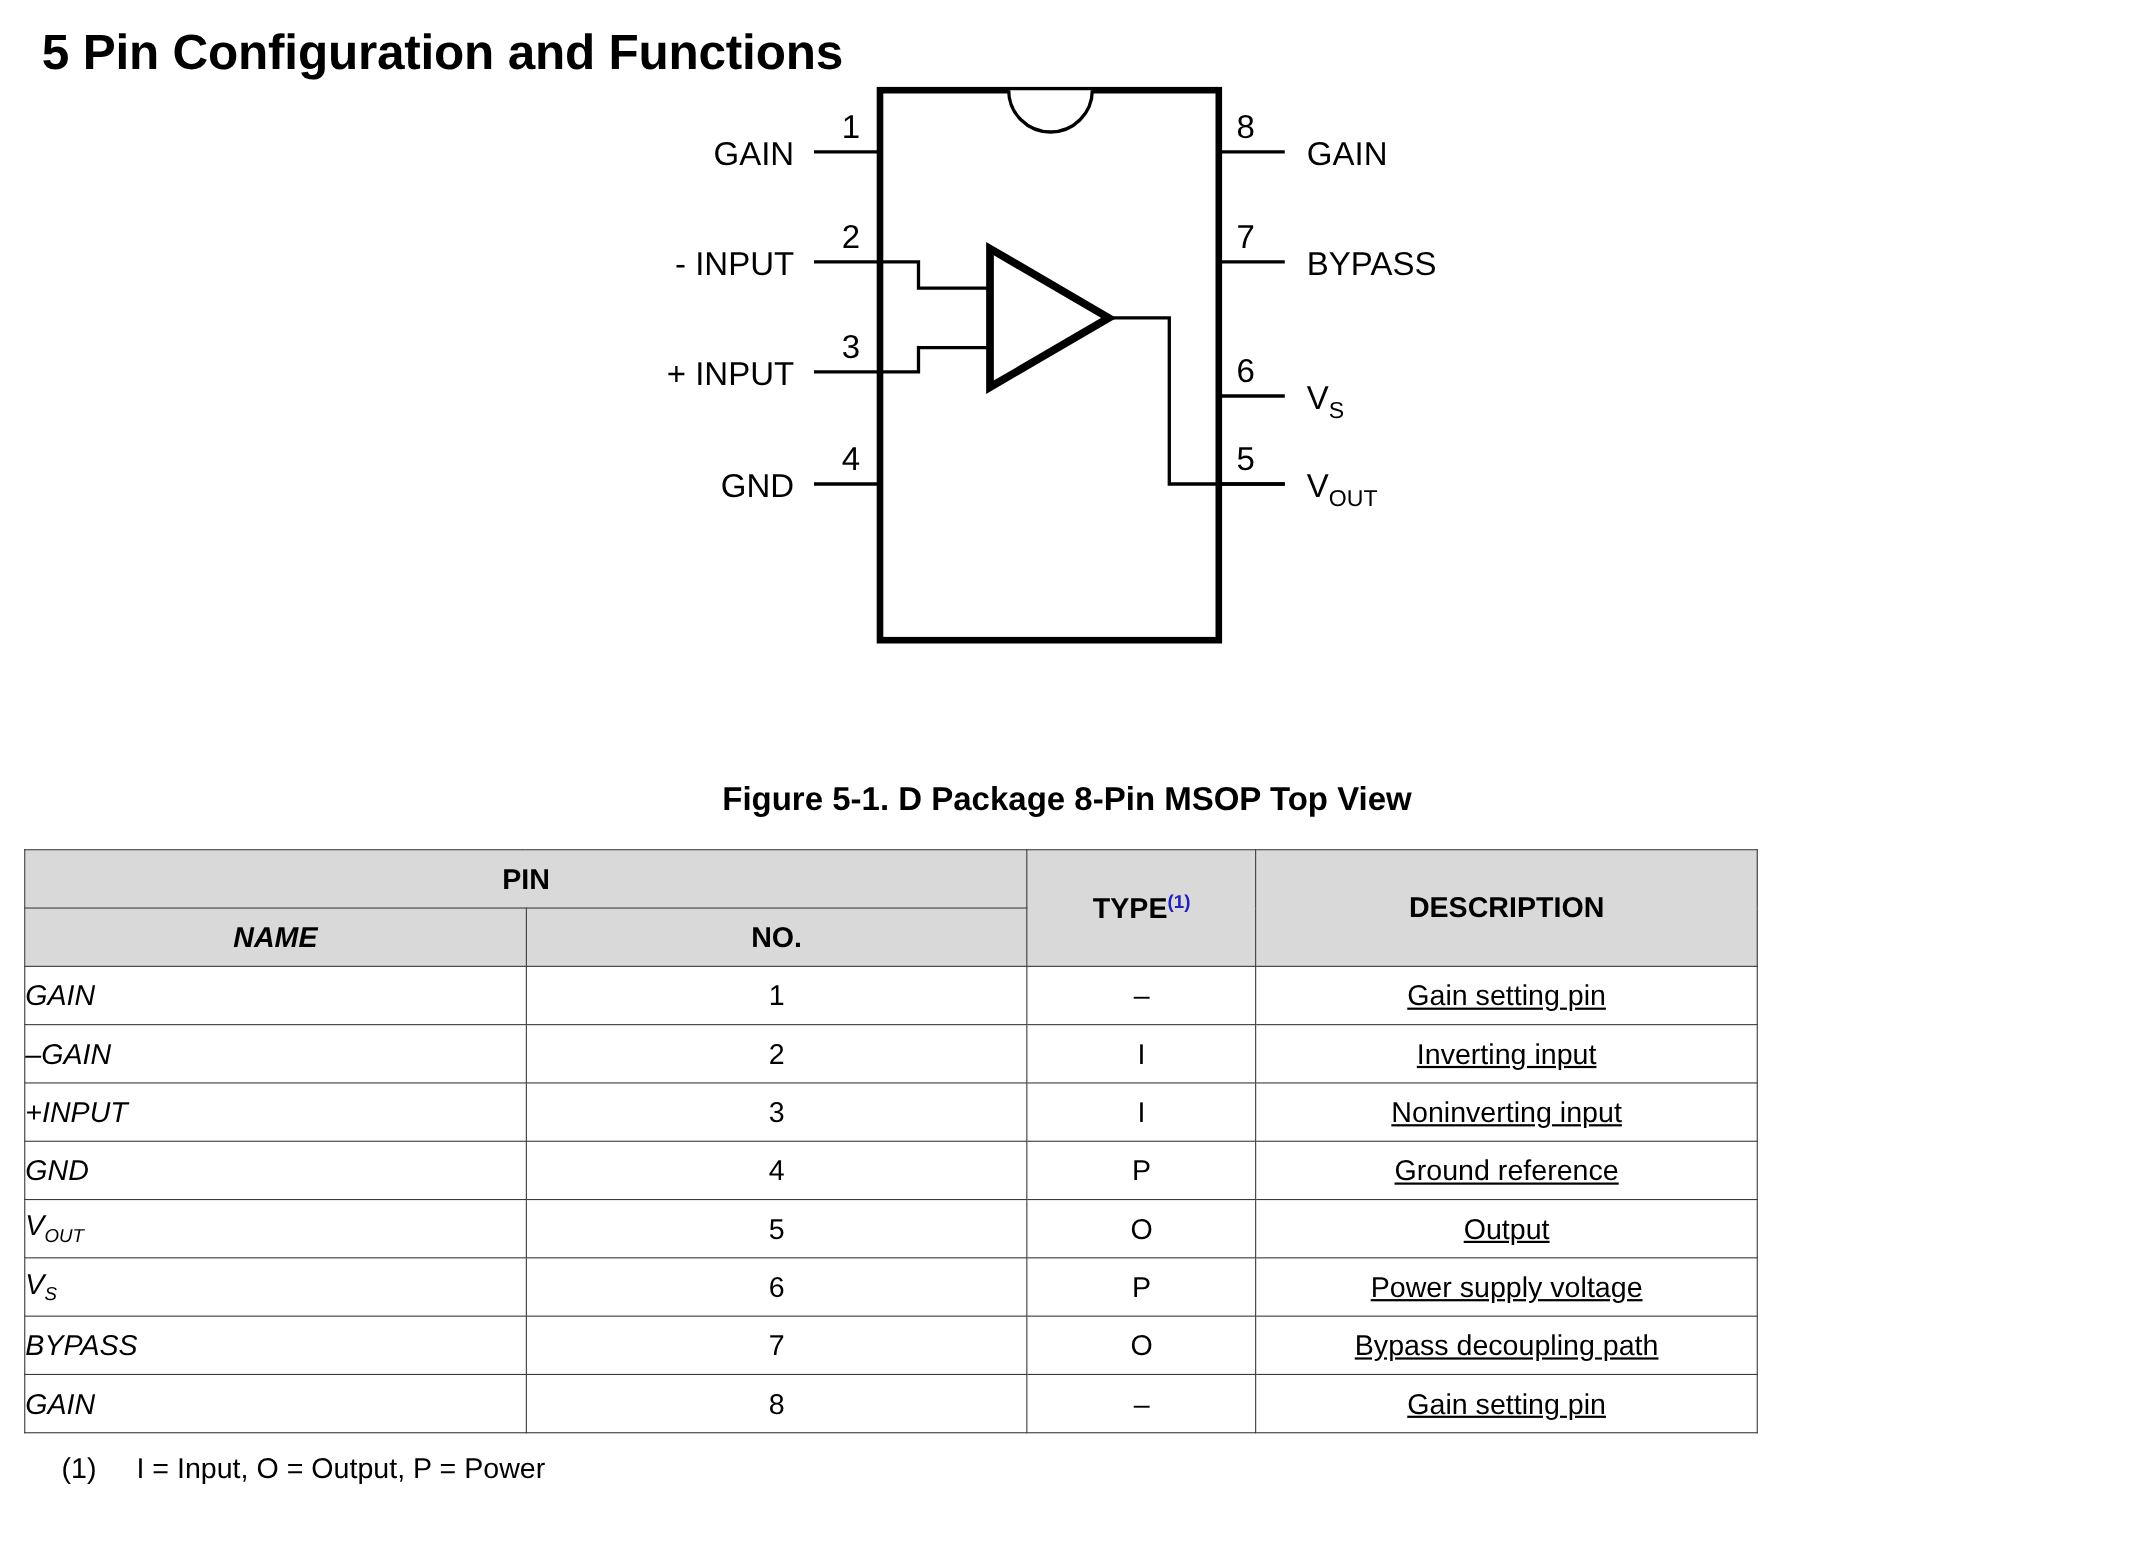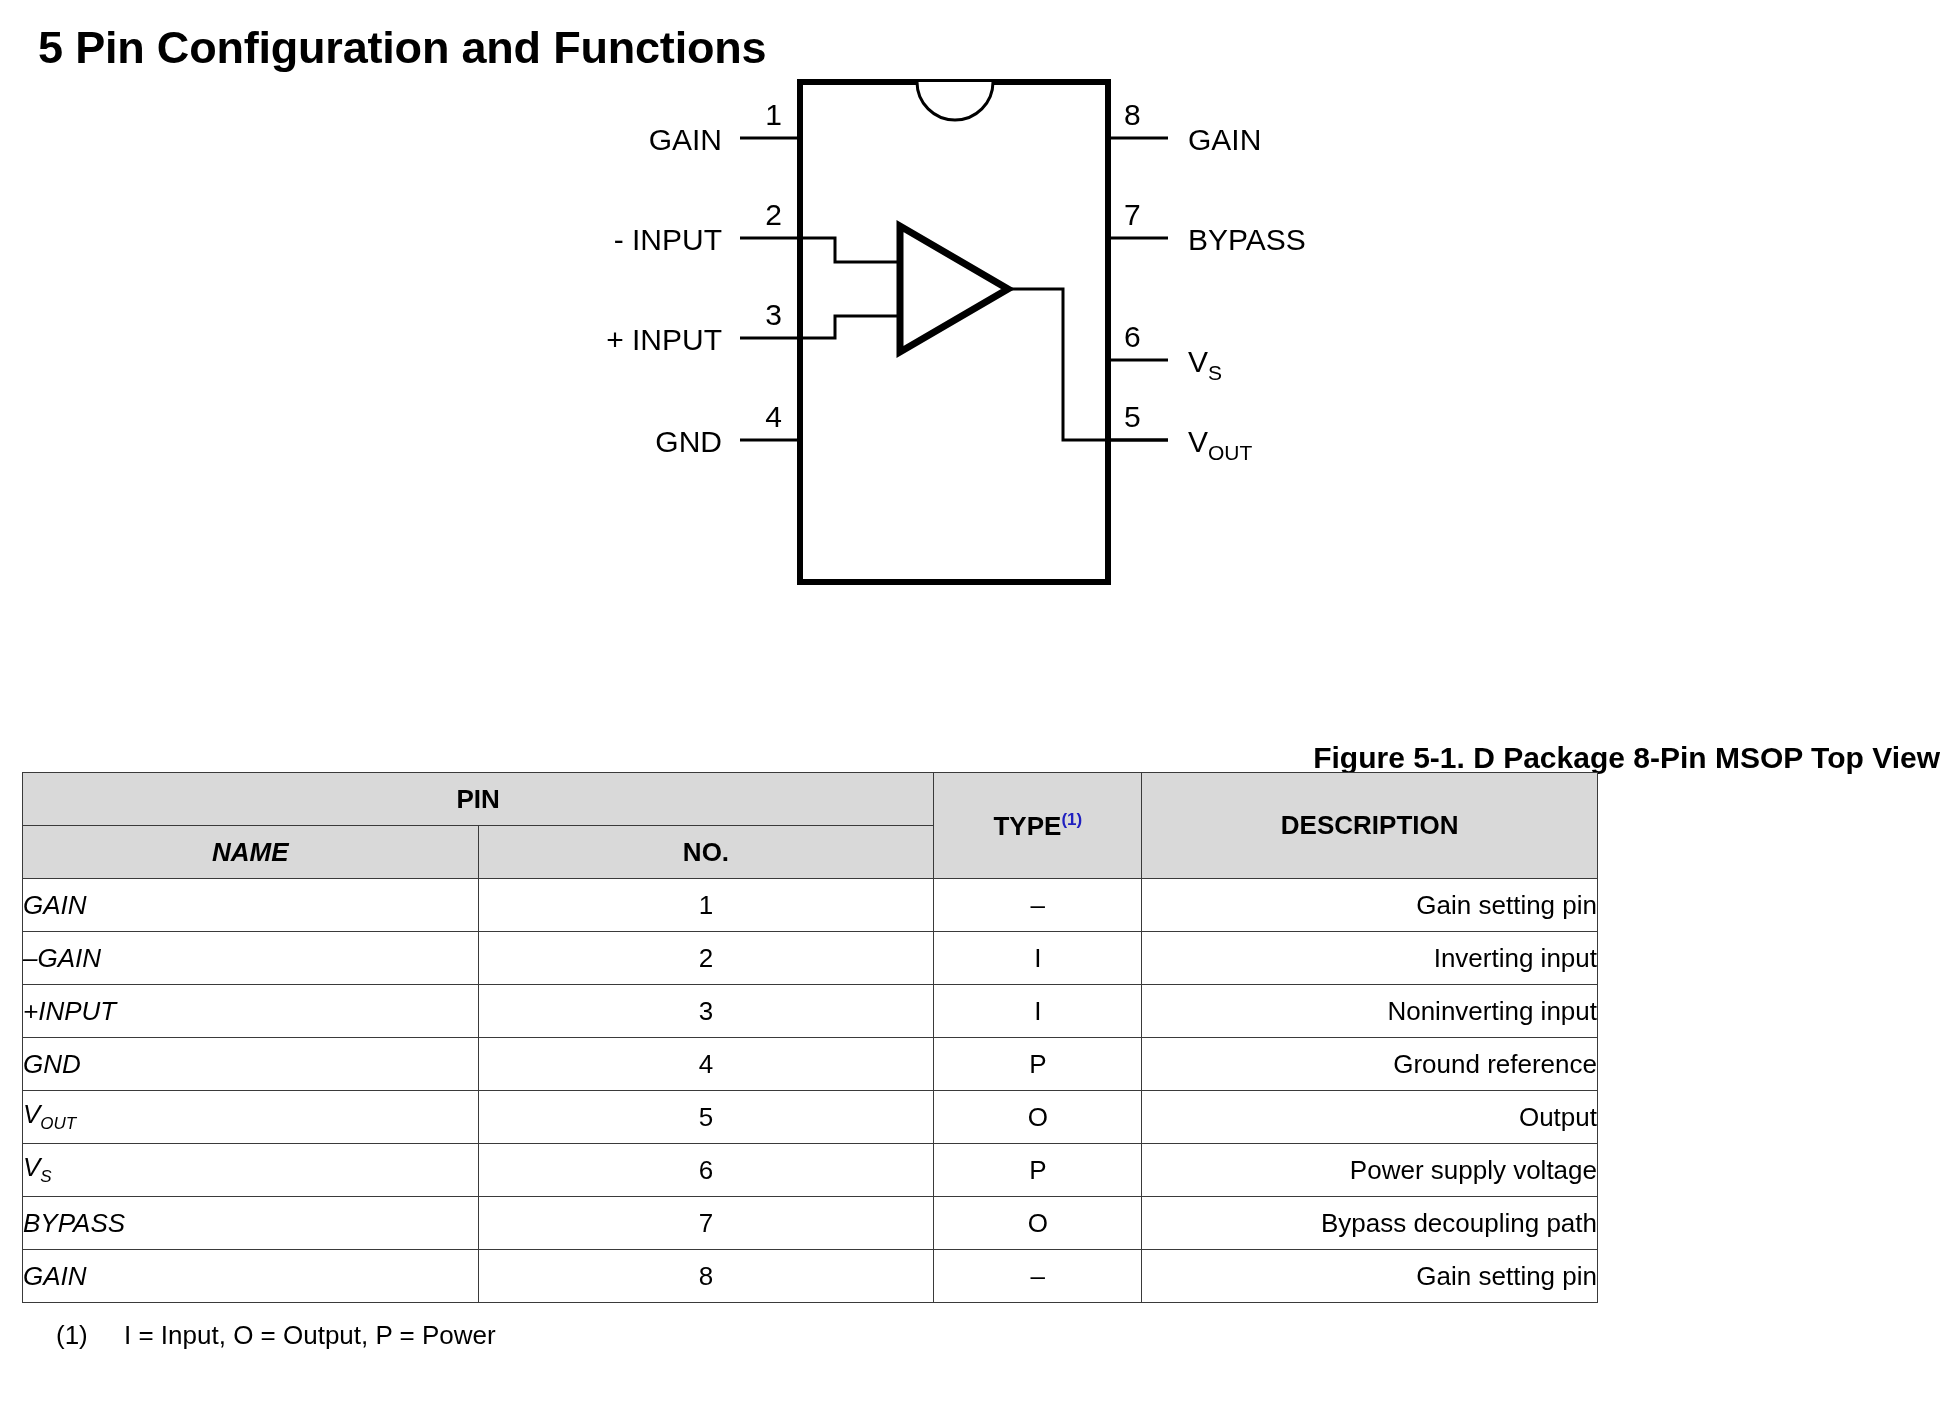--- a/index.html
+++ b/index.html
@@ -36,23 +36,23 @@
     height: 580px;
   }
   .diagram-svg {
     position: absolute;
     left: 0;
     top: 0;
   }
   .figure-caption {
     position: absolute;
     left: 0;
-    top: 671px;
-    width: 1940px;
-    text-align: right;
+    top: 640px;
+    width: 1940px;
+    text-align: center;
     font-size: 30px;
     font-weight: bold;
   }
   .table-caption {
     position: absolute;
     left: 0;
     top: 727px;
     width: 1940px;
     text-align: center;
     font-size: 30px;
@@ -85,21 +85,21 @@
     text-align: center;
   }
   th.col-name, td.col-name { width: 207px; font-style: italic; }
   th.col-no,   td.col-no   { width: 207px; }
   th.col-type, td.col-type { width: 207px; }
 
   td.col-name { text-align: left;   padding-left: 12px; }
   th.th-name  { text-align: left;   padding-left: 12px; }
   td.col-no   { text-align: center; }
   td.col-type { text-align: center; }
-  td.col-desc { text-align: right;   padding-left: 12px; }
+  td.col-desc { text-align: center;   padding-left: 12px; text-decoration: underline; }
 
   .sup-ref {
     color: #2020c0;
     font-size: 17px;
     vertical-align: super;
     font-weight: bold;
   }
   .sub {
     font-size: 17px;
     vertical-align: sub;

